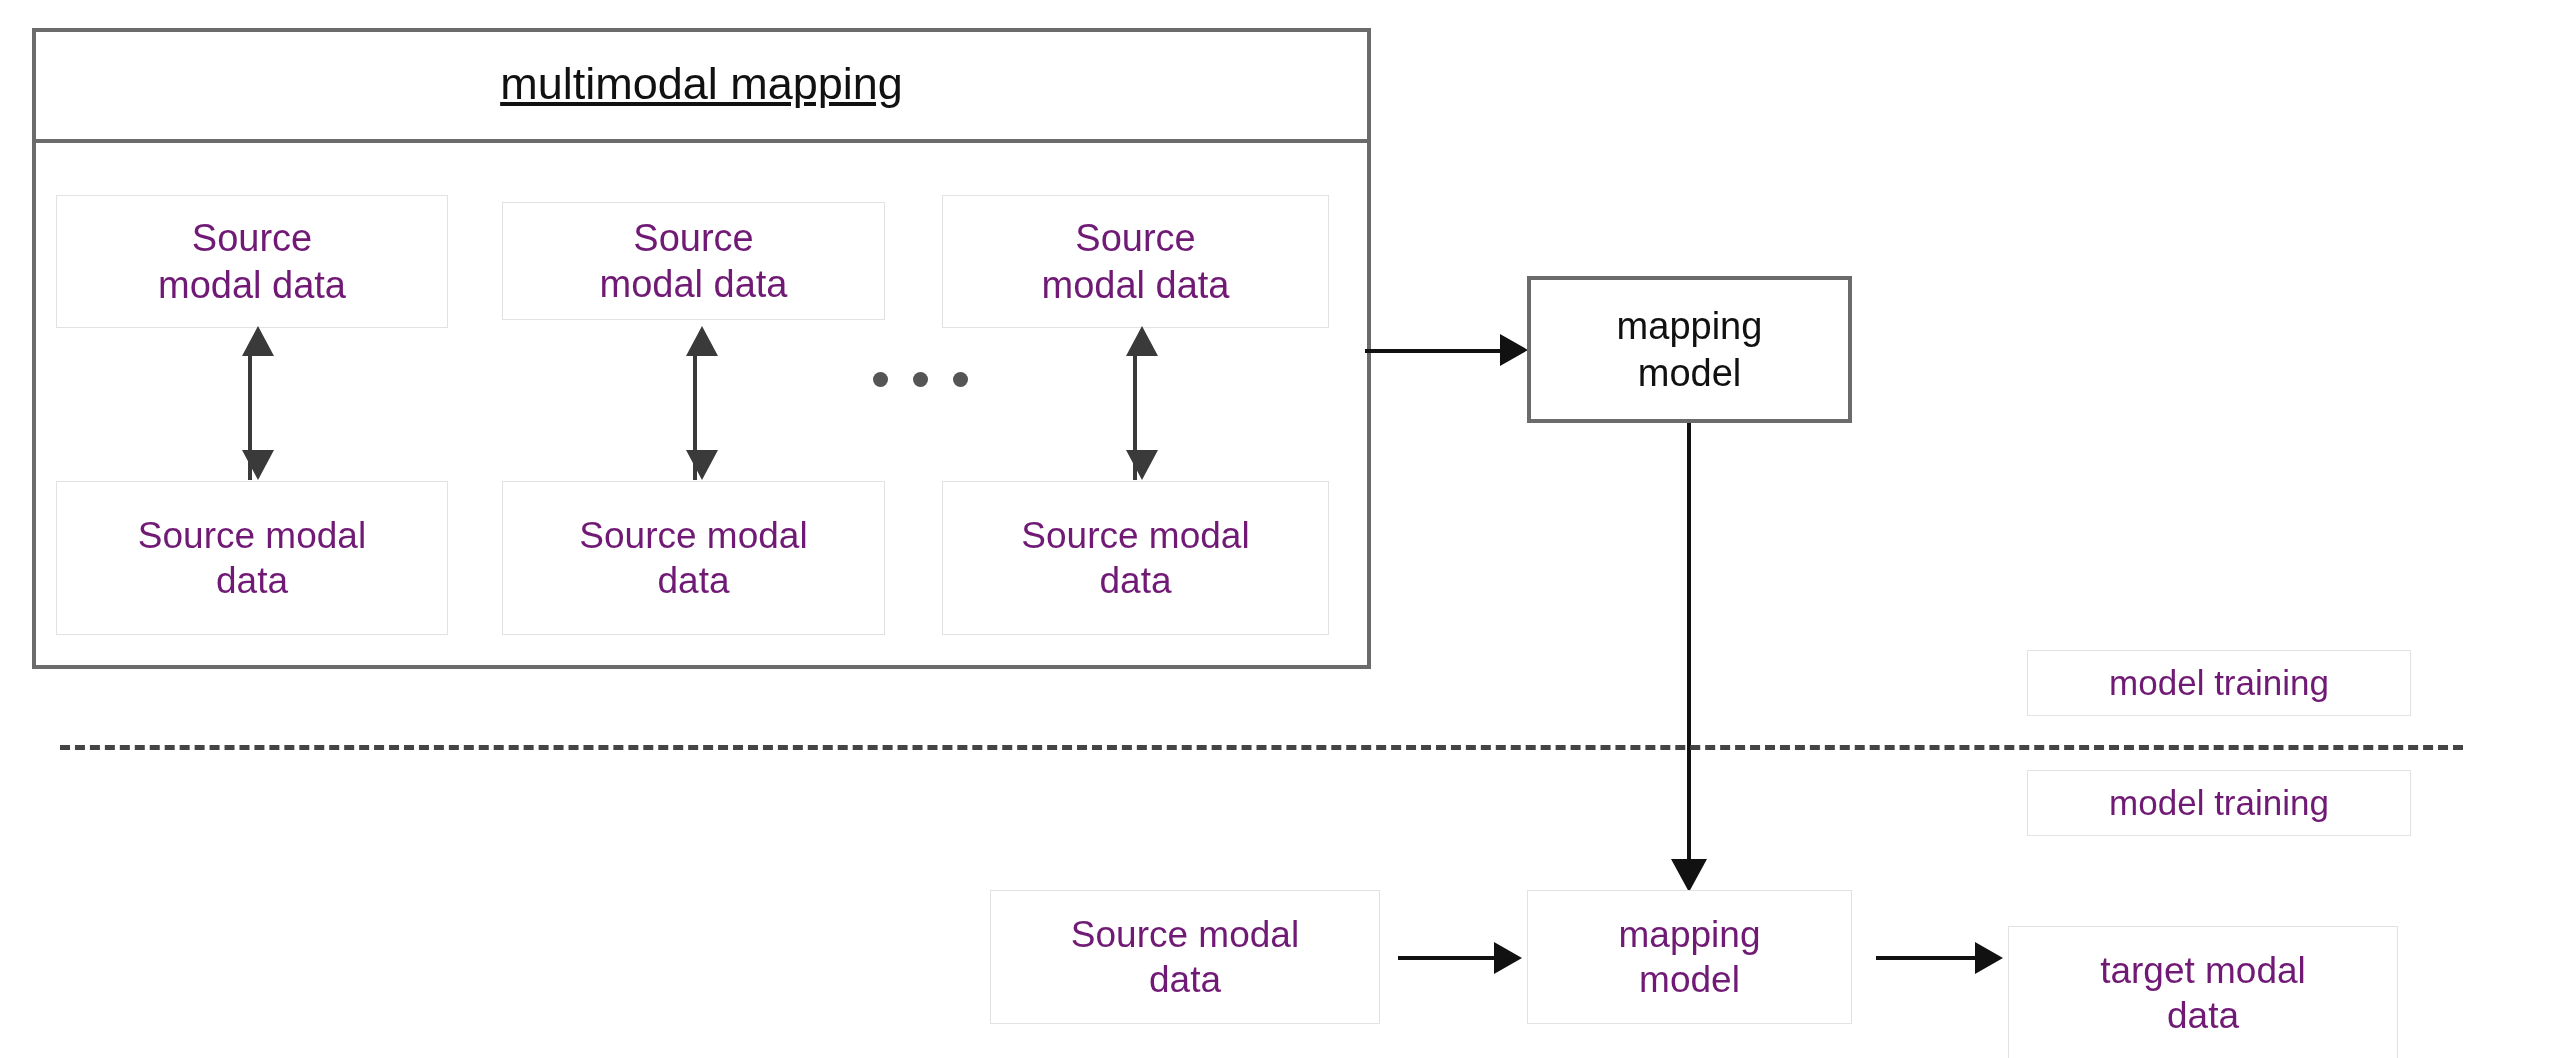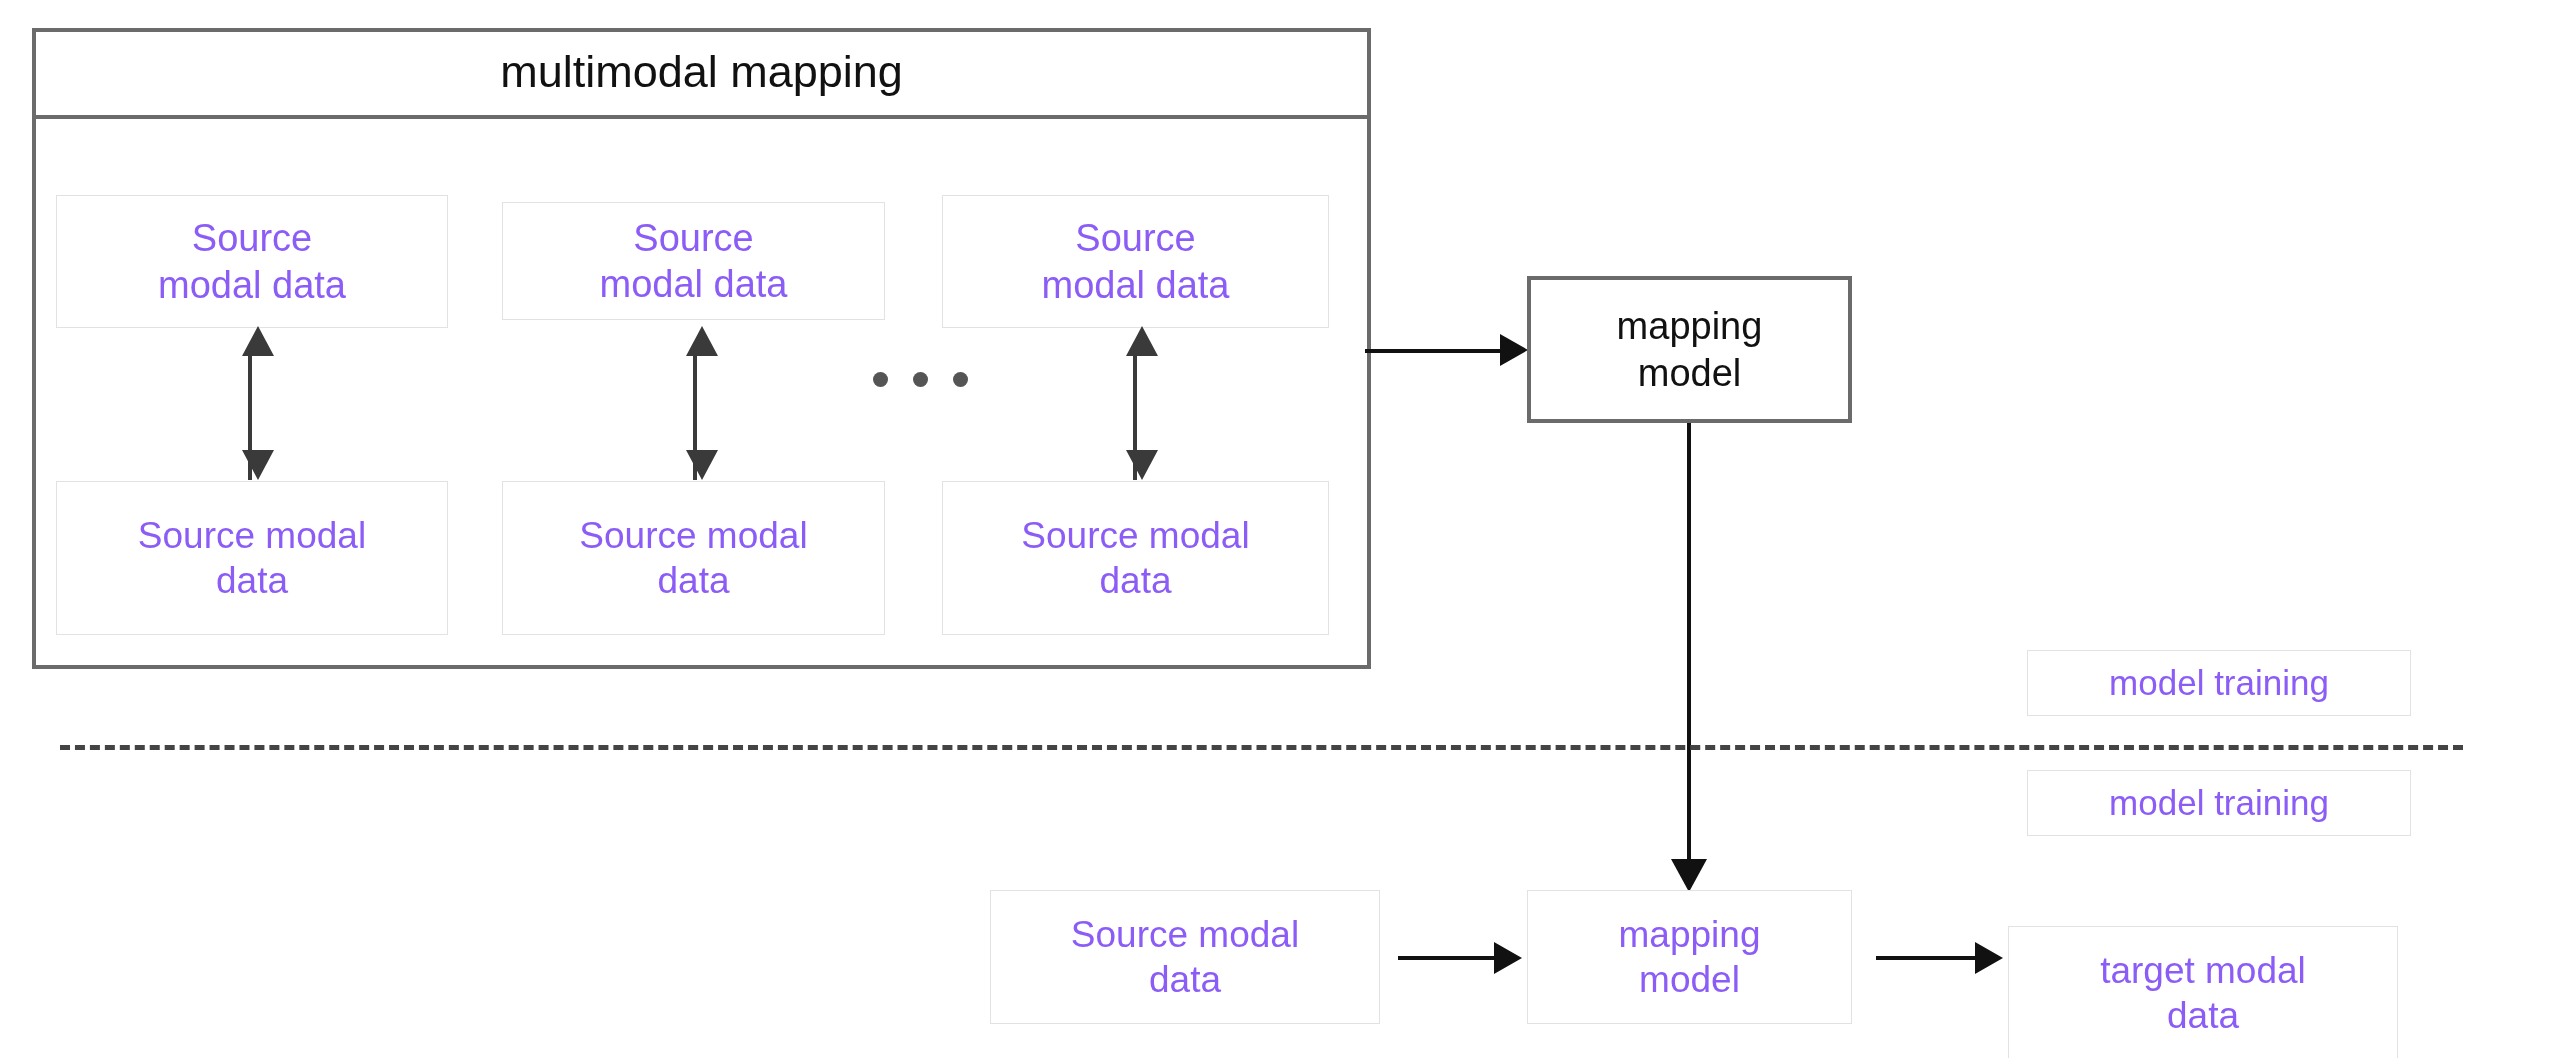--- a/index.html
+++ b/index.html
@@ -6,32 +6,32 @@
   body{width:2576px;height:1058px;position:relative;overflow:hidden;
        font-family:"Liberation Sans","DejaVu Sans",sans-serif;color:#000;}
   .stage{position:absolute;left:0;top:0;width:2576px;height:1058px;}
 
   
   .mm-container{
     position:absolute;left:32px;top:28px;width:1339px;height:641px;
     border:4.1px solid #6b6b6b;background:#ffffff;box-sizing:border-box;
   }
   .mm-header{
-    position:absolute;left:32px;top:28px;width:1339px;height:91px;
+    position:absolute;left:32px;top:28px;width:1339px;height:115px;
     box-sizing:border-box;border-bottom:4.1px solid #6b6b6b;
     display:flex;align-items:center;justify-content:center;
-    font-size:45px;letter-spacing:0px;color:#111;
+    font-size:45px;letter-spacing:0px;color:#111;text-decoration:underline;
   }
 
   
   .lbox{
     position:absolute;box-sizing:border-box;
     border:1.7px solid #e2e2e2;background:#ffffff;
     display:flex;align-items:center;justify-content:center;
-    text-align:center;line-height:1.22;color:#8b5cf6;
+    text-align:center;line-height:1.22;color:#701a75;
   }
 
   
   .src-top{font-size:38px;}
   .src-top-1{left:56px;top:195px;width:392px;height:133px;}
   .src-top-2{left:502px;top:202px;width:383px;height:118px;}
   .src-top-3{left:942px;top:195px;width:387px;height:133px;}
 
   
   .src-bot{font-size:37px;}

